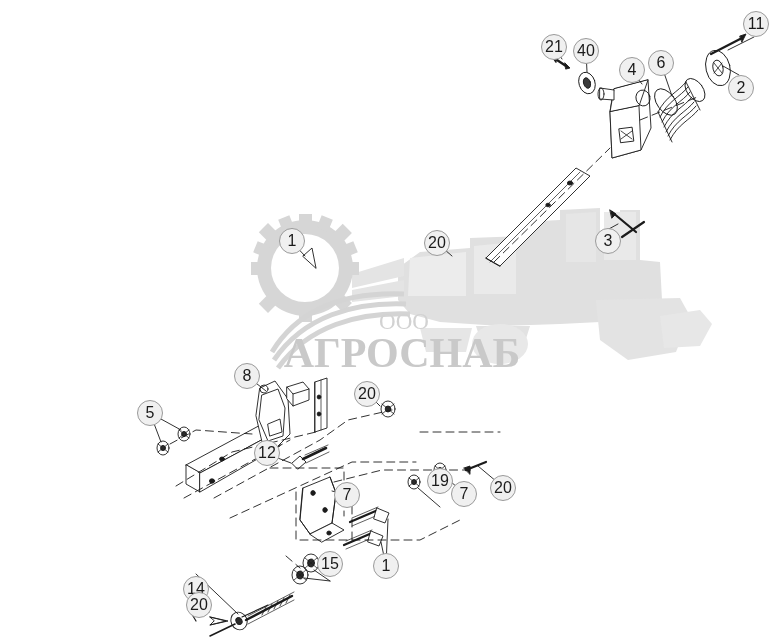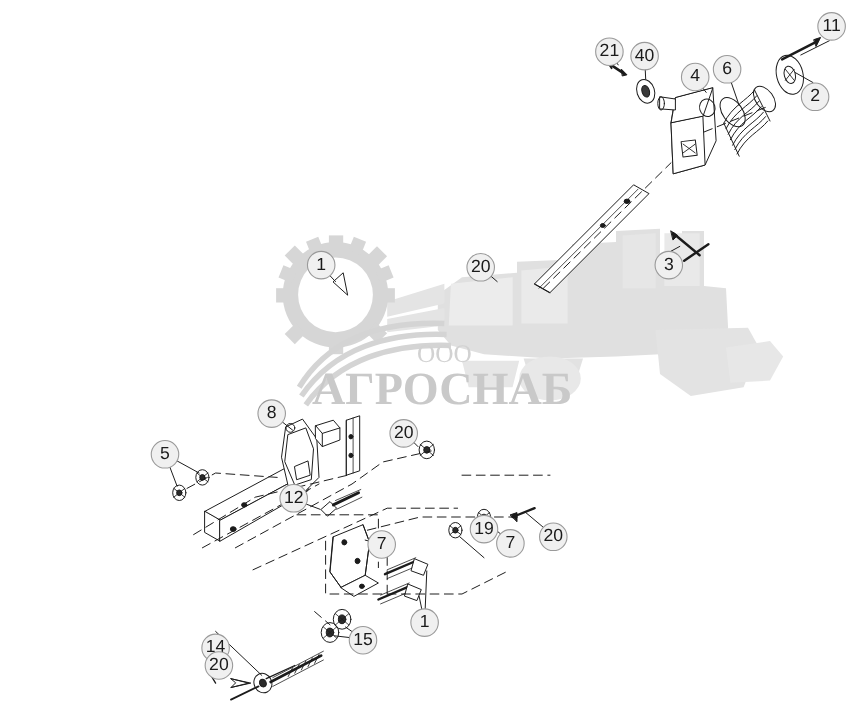--- a/index.html
+++ b/index.html
@@ -345,21 +345,21 @@
     </div>
   <div class="callout" style="left:451px;top:481px">
       <span>7</span>
     </div>
   <div class="callout" style="left:490px;top:475px">
       <span>20</span>
     </div>
   <div class="callout" style="left:373px;top:553px">
       <span>1</span>
     </div>
-  <div class="callout" style="left:317px;top:569px">
+  <div class="callout" style="left:317px;top:551px">
       <span>15</span>
     </div>
   <div class="callout" style="left:183px;top:576px">
       <span>14</span>
     </div>
   <div class="callout" style="left:186px;top:592px">
       <span>20</span>
     </div>
 
 </div>

